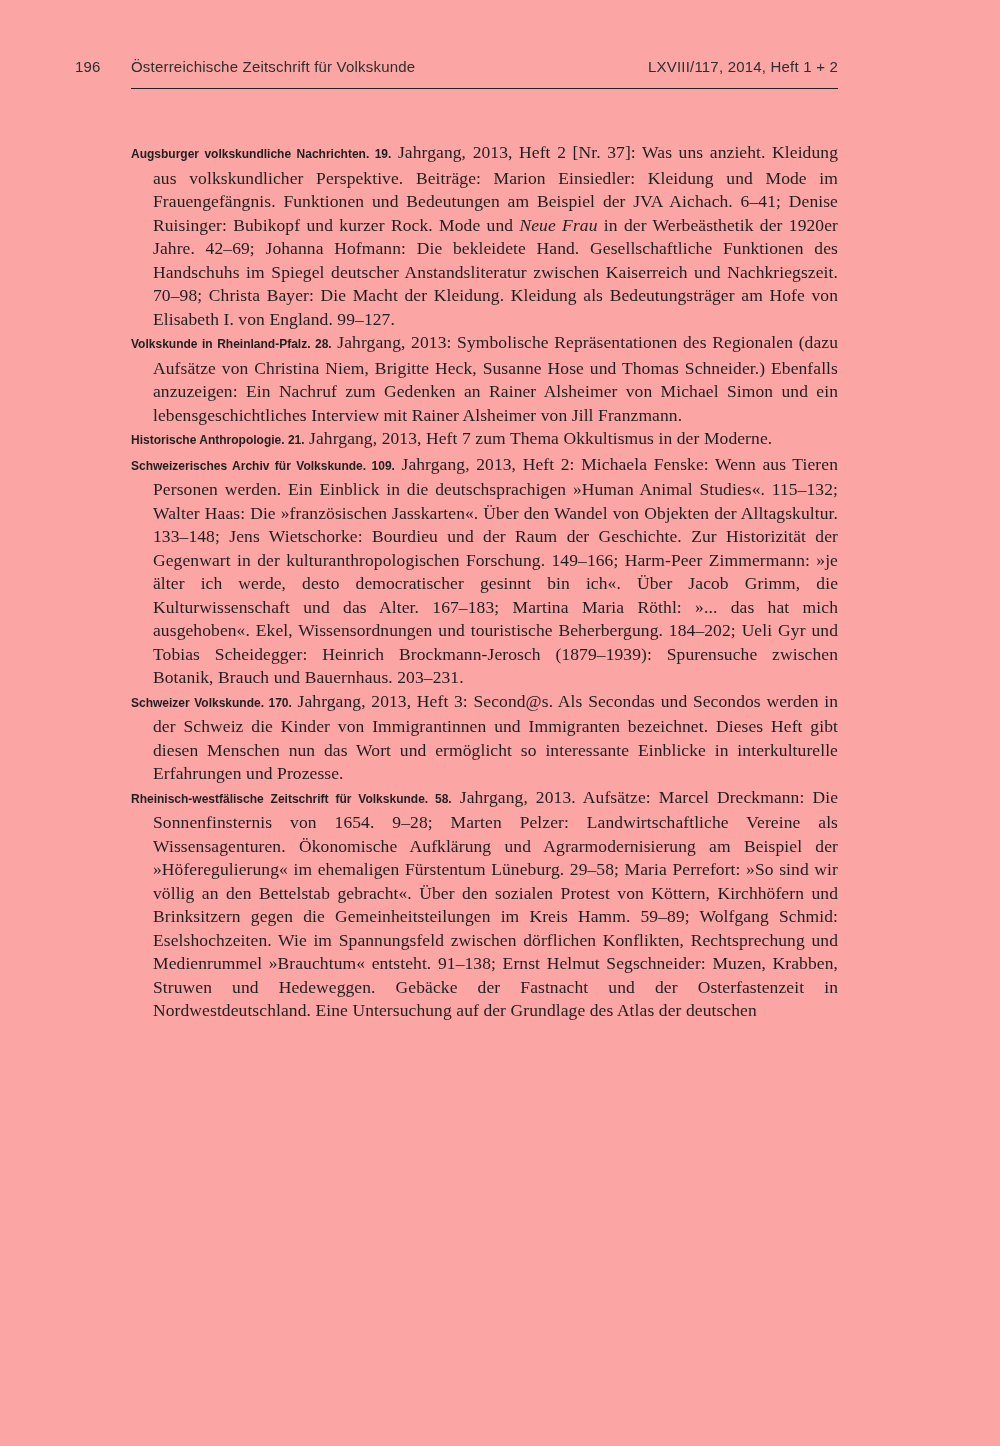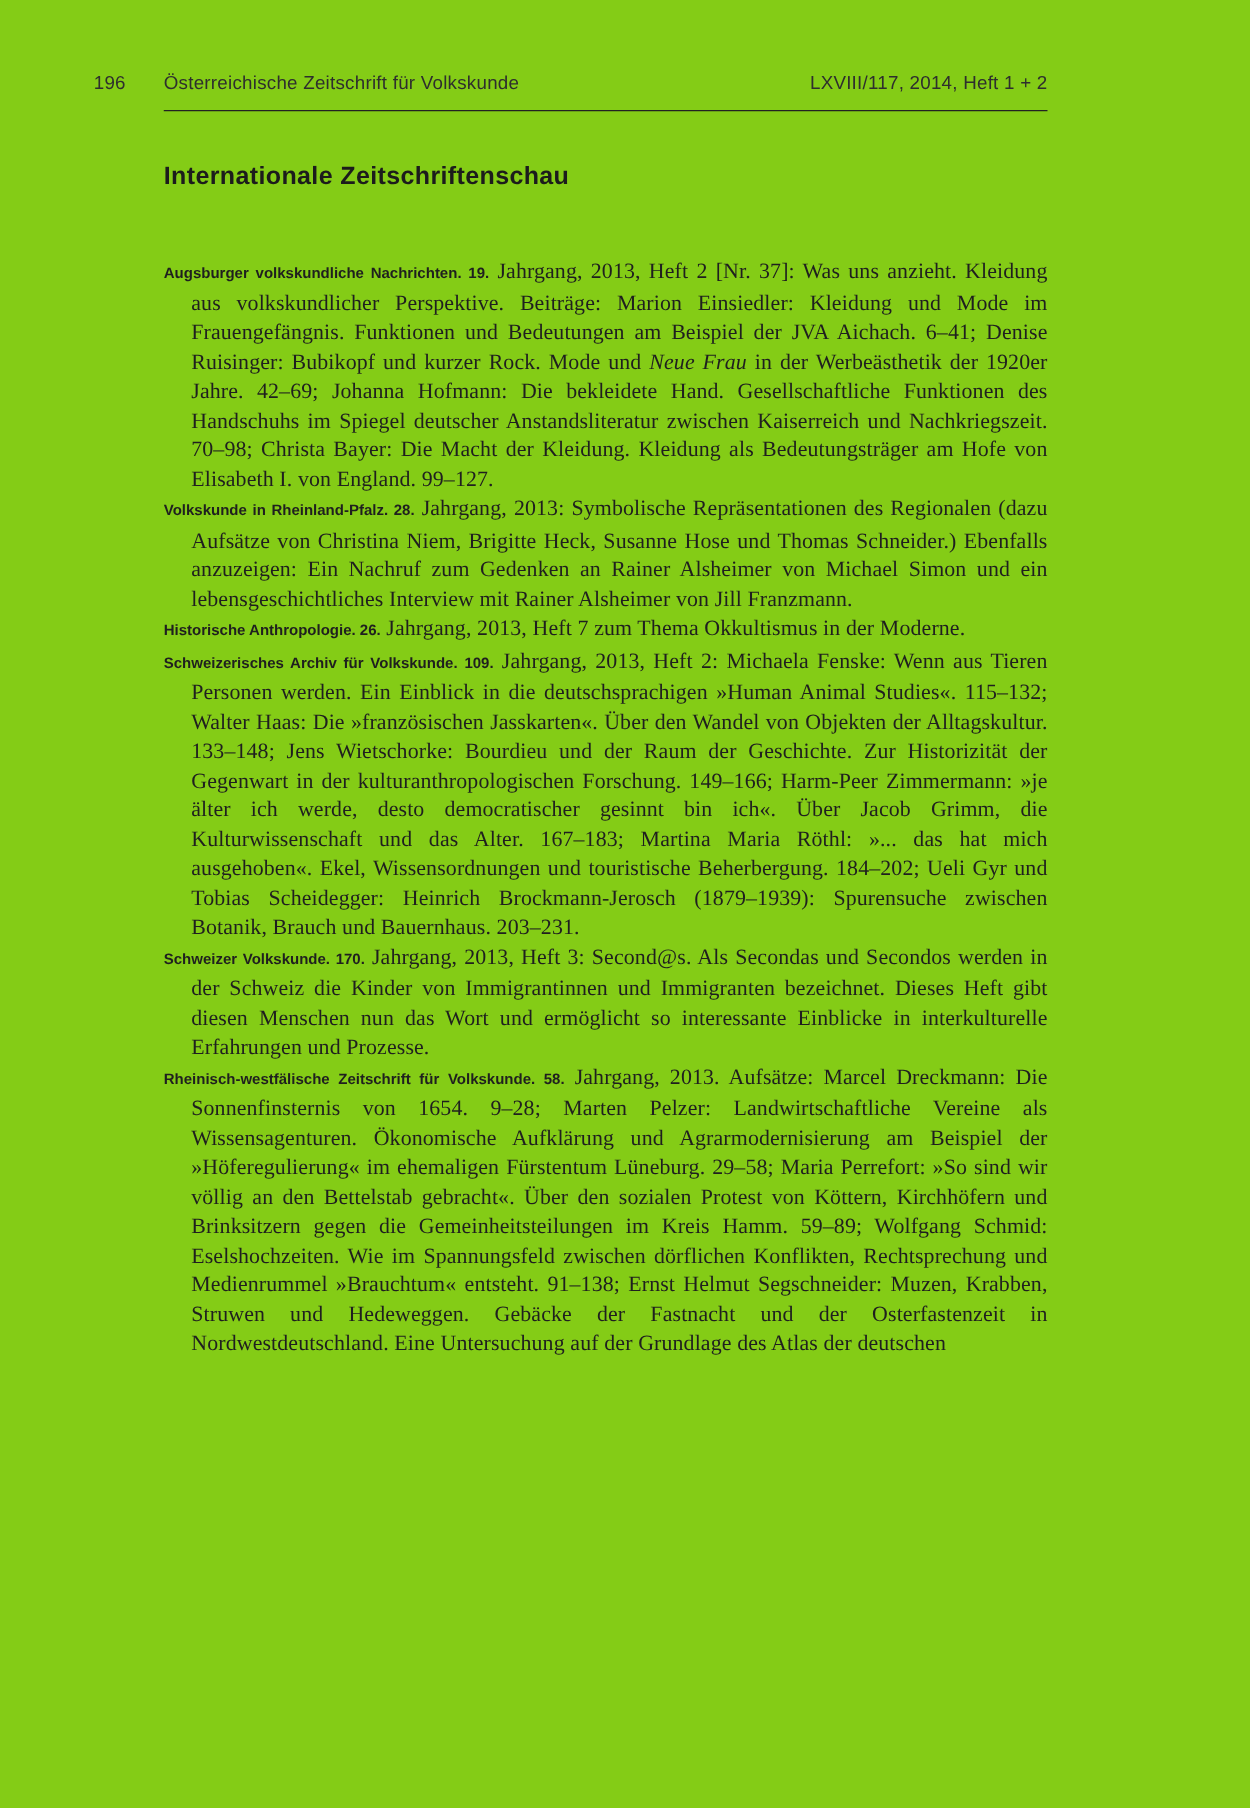--- a/index.html
+++ b/index.html
@@ -5,21 +5,21 @@
   html, body {
     margin: 0;
     padding: 0;
     background: #ffffff;
   }
   .page {
     position: relative;
     width: 1000px;
     height: 1446px;
     box-sizing: border-box;
-    background: #84cc16;
+    background: #fca5a5;
     color: #1f1f1f;
     padding: 58px 0 0 75px;
     font-family: "Liberation Serif", serif;
     overflow: hidden;
   }
   .page-header {
     display: flex;
     align-items: baseline;
     width: 763px;
     font-family: "Liberation Sans", sans-serif;
@@ -85,24 +85,23 @@
 <div class="page">
 
   <header class="page-header">
     <span class="page-num">196</span>
     <span class="running-title">Österreichische Zeitschrift für Volkskunde</span>
     <span class="issue-info">LXVIII/117, 2014, Heft 1 + 2</span>
   </header>
 
   <div class="header-rule"></div>
 
-  <h1 class="section-title">Internationale Zeitschriftenschau</h1>
 
   <div class="entries">
       <p class="entry"><span class="entry-label">Augsburger volkskundliche Nachrichten. 19.</span><span> Jahrgang, 2013, Heft 2 [Nr. 37]: Was uns anzieht. Kleidung aus volkskundlicher Perspektive. Beiträge: Marion Einsiedler: Kleidung und Mode im Frauengefängnis. Funktionen und Bedeutungen am Beispiel der JVA Aichach. 6–41; Denise Ruisinger: Bubikopf und kurzer Rock. Mode und </span><span class="italic">Neue Frau</span><span> in der Werbeästhetik der 1920er Jahre. 42–69; Johanna Hofmann: Die bekleidete Hand. Gesellschaftliche Funktionen des Handschuhs im Spiegel deutscher Anstandsliteratur zwischen Kaiserreich und Nachkriegszeit. 70–98; Christa Bayer: Die Macht der Kleidung. Kleidung als Bedeutungsträger am Hofe von Elisabeth I. von England. 99–127.</span></p>
       <p class="entry"><span class="entry-label">Volkskunde in Rheinland-Pfalz. 28.</span><span> Jahrgang, 2013: Symbolische Repräsentationen des Regionalen (dazu Aufsätze von Christina Niem, Brigitte Heck, Susanne Hose und Thomas Schneider.) Ebenfalls anzuzeigen: Ein Nachruf zum Gedenken an Rainer Alsheimer von Michael Simon und ein lebensgeschichtliches Interview mit Rainer Alsheimer von Jill Franzmann.</span></p>
-      <p class="entry"><span class="entry-label">Historische Anthropologie. 26.</span><span> Jahrgang, 2013, Heft 7 zum Thema Okkultismus in der Moderne.</span></p>
+      <p class="entry"><span class="entry-label">Historische Anthropologie. 21.</span><span> Jahrgang, 2013, Heft 7 zum Thema Okkultismus in der Moderne.</span></p>
       <p class="entry"><span class="entry-label">Schweizerisches Archiv für Volkskunde. 109.</span><span> Jahrgang, 2013, Heft 2: Michaela Fenske: Wenn aus Tieren Personen werden. Ein Einblick in die deutschsprachigen »Human Animal Studies«. 115–132; Walter Haas: Die »französischen Jasskarten«. Über den Wandel von Objekten der Alltagskultur. 133–148; Jens Wietschorke: Bourdieu und der Raum der Geschichte. Zur Historizität der Gegenwart in der kulturanthropologischen Forschung. 149–166; Harm-Peer Zimmermann: »je älter ich werde, desto democratischer gesinnt bin ich«. Über Jacob Grimm, die Kulturwissenschaft und das Alter. 167–183; Martina Maria Röthl: »... das hat mich ausgehoben«. Ekel, Wissensordnungen und touristische Beherbergung. 184–202; Ueli Gyr und Tobias Scheidegger: Heinrich Brockmann-Jerosch (1879–1939): Spurensuche zwischen Botanik, Brauch und Bauernhaus. 203–231.</span></p>
       <p class="entry"><span class="entry-label">Schweizer Volkskunde. 170.</span><span> Jahrgang, 2013, Heft 3: Second@s. Als Secondas und Secondos werden in der Schweiz die Kinder von Immigrantinnen und Immigranten bezeichnet. Dieses Heft gibt diesen Menschen nun das Wort und ermöglicht so interessante Einblicke in interkulturelle Erfahrungen und Prozesse.</span></p>
       <p class="entry"><span class="entry-label">Rheinisch-westfälische Zeitschrift für Volkskunde. 58.</span><span> Jahrgang, 2013. Aufsätze: Marcel Dreckmann: Die Sonnenfinsternis von 1654. 9–28; Marten Pelzer: Landwirtschaftliche Vereine als Wissensagenturen. Ökonomische Aufklärung und Agrarmodernisierung am Beispiel der »Höferegulierung« im ehemaligen Fürstentum Lüneburg. 29–58; Maria Perrefort: »So sind wir völlig an den Bettelstab gebracht«. Über den sozialen Protest von Köttern, Kirchhöfern und Brinksitzern gegen die Gemeinheitsteilungen im Kreis Hamm. 59–89; Wolfgang Schmid: Eselshochzeiten. Wie im Spannungsfeld zwischen dörflichen Konflikten, Rechtsprechung und Medienrummel »Brauchtum« entsteht. 91–138; Ernst Helmut Segschneider: Muzen, Krabben, Struwen und Hedeweggen. Gebäcke der Fastnacht und der Osterfastenzeit in Nordwestdeutschland. Eine Untersuchung auf der Grundlage des Atlas der deutschen</span></p>
     </div>
 
 </div>
 
 </body></html>

